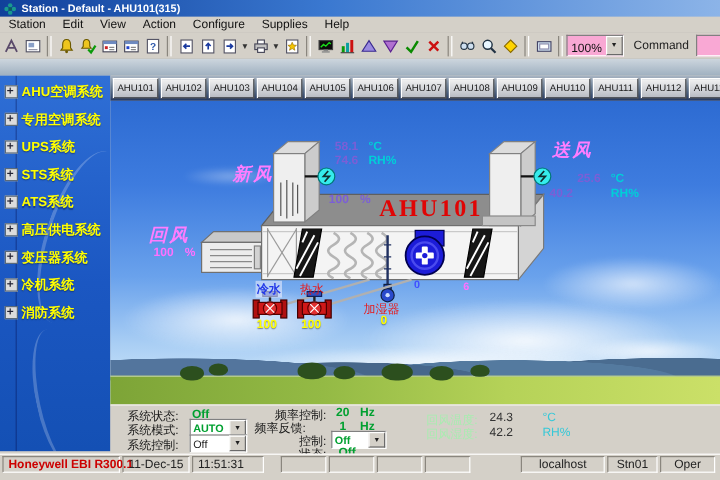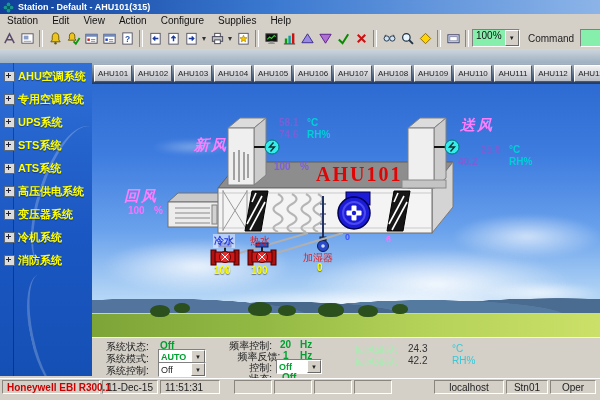--- a/index.html
+++ b/index.html
@@ -12,21 +12,21 @@
   .titlebar .ticon{width:11px;height:11px;margin:0 4px 0 3px}
   .menubar{left:0;top:14px;width:600px;height:13px;background:#d4d0c8;display:flex;align-items:center;
            font-size:10px;color:#111;border-bottom:1px solid #bdb9b1}
   .menu-item{padding:0 7px;height:12px;line-height:12px}
   .toolbar{left:0;top:27px;width:600px;height:22px;background:#d4d0c8;display:flex;align-items:center;
            border-bottom:1px solid #9a968e}
   .tbtn{width:18px;height:18px;display:flex;align-items:center;justify-content:center;flex:0 0 auto}
   .tsep{width:2px;height:17px;margin:0 3px;border-left:1px solid #8a867e;border-right:1px solid #fff;flex:0 0 auto}
   .mini-drop{width:8px;height:18px;display:flex;align-items:center;justify-content:center;flex:0 0 auto}
   .mini-drop::after{content:"▾";font-size:8px;color:#333}
-  .combo{height:16px;background:#86efac;border:1px solid;border-color:#808080 #fff #fff #808080;display:flex;align-items:flex-start;flex:0 0 auto}
+  .combo{height:16px;background:#f9a8d4;border:1px solid;border-color:#808080 #fff #fff #808080;display:flex;align-items:flex-end;flex:0 0 auto}
   .combo .cval{font-size:10px;color:#111;padding:0 3px;flex:1 1 auto}
   .combo .carr{width:13px;height:14px;background:#d4d0c8;border:1px solid;border-color:#fff #6a6a6a #6a6a6a #fff;
                display:flex;align-items:center;justify-content:center}
   .combo .carr::after{content:"▼";font-size:6px;color:#222}
   .cmdlabel{font-size:10px;color:#222;margin:0 6px 0 8px;flex:0 0 auto}
   
   .topband{left:0;top:49px;width:600px;height:14px;background:linear-gradient(180deg,#cdd6de,#9fb0c0)}
   .sidebar{left:0;top:63px;width:92px;height:313px;background:linear-gradient(180deg,#2f6fd6,#1b57c2 55%,#1450b4);overflow:hidden}
   .sidebar .vline{position:absolute;left:13px;top:0;width:1px;height:313px;background:rgba(0,0,60,.35)}
   .swirl{position:absolute;border-left:3px solid rgba(255,255,255,.22);border-radius:50%}
@@ -511,21 +511,21 @@
   </div>
   <div class="plabel" style="left:106px;top:364px">系统控制:</div>
   <div class="dd" style="left:158px;top:362px;width:46px">
     <span class="ddval dddark">Off</span>
     <span class="dda"></span>
   </div>
 
   <div class="plabel" style="left:212px;top:339px;width:60px;text-align:right">频率控制:</div>
   <div class="pgreen" style="left:280px;top:339px">20</div>
   <div class="pgreen" style="left:300px;top:339px">Hz</div>
-  <div class="plabel" style="left:229px;top:350px;width:60px;text-align:center">频率反馈:</div>
+  <div class="plabel" style="left:212px;top:350px;width:60px;text-align:left">频率反馈:</div>
   <div class="pgreen" style="left:283px;top:350px">1</div>
   <div class="pgreen" style="left:300px;top:350px">Hz</div>
   <div class="plabel" style="left:232px;top:361px;width:40px;text-align:right">控制:</div>
   <div class="dd" style="left:276px;top:359px;width:44px">
     <span class="ddval ddgreen">Off</span>
     <span class="dda"></span>
   </div>
   <div class="plabel" style="left:232px;top:372px;width:40px;text-align:right">状态:</div>
   <div class="pgreen" style="left:282px;top:372px">Off</div>
 

